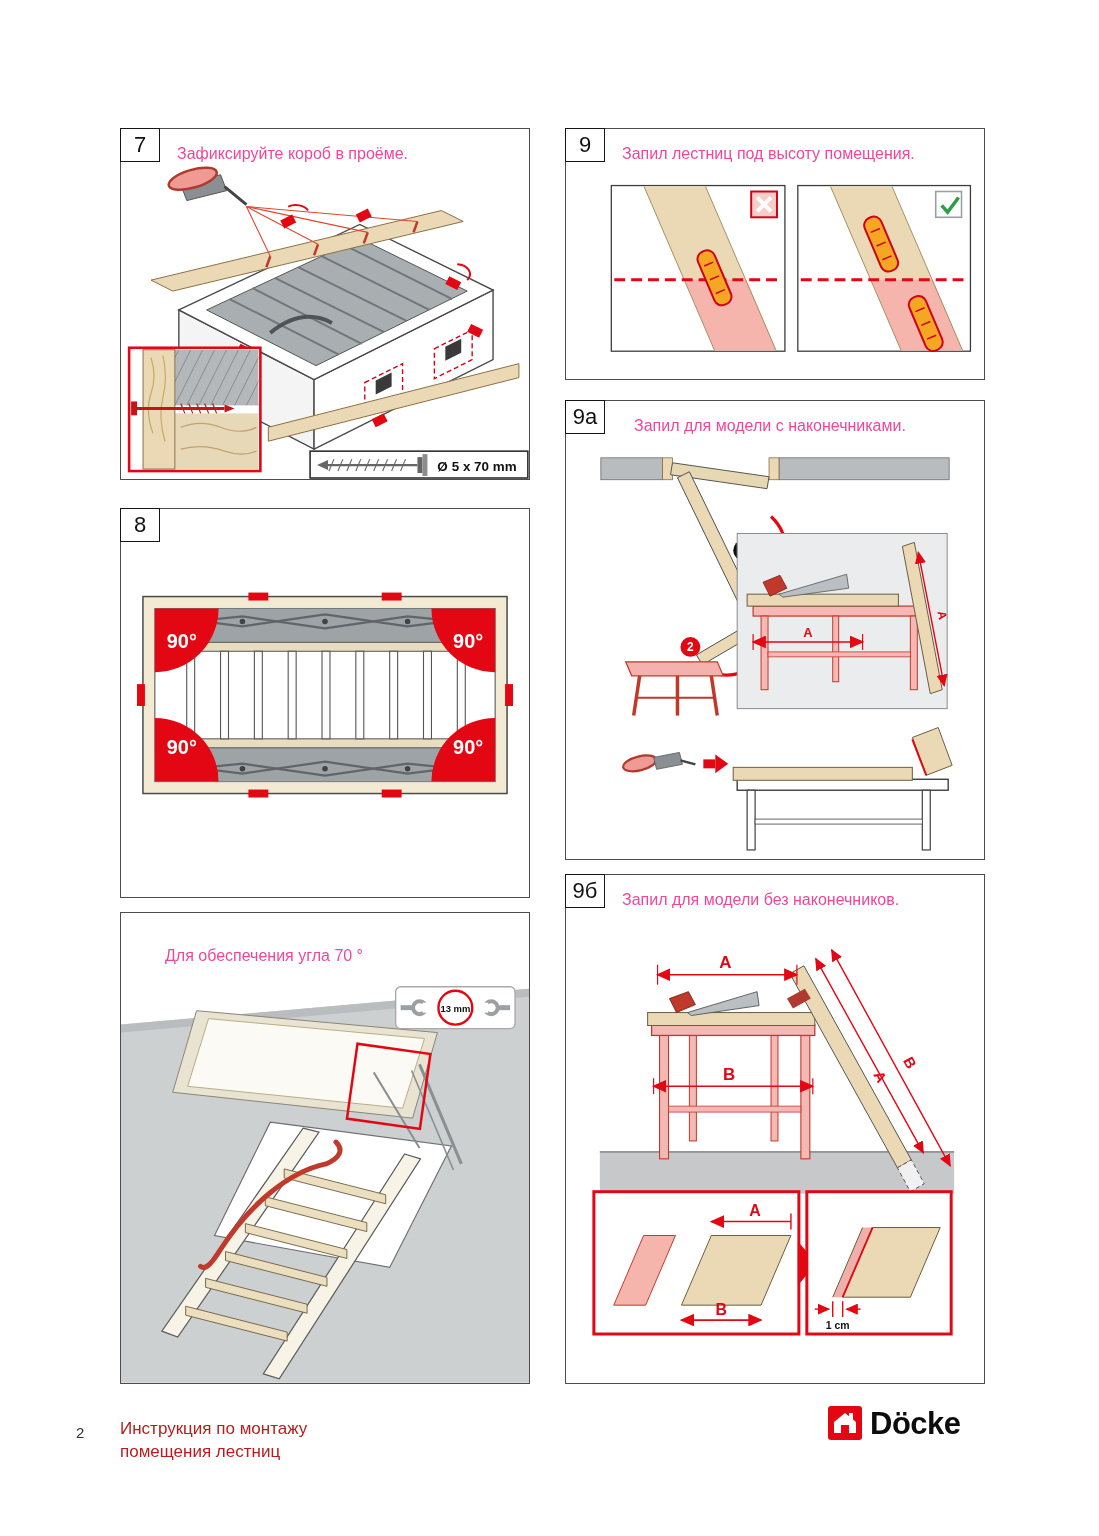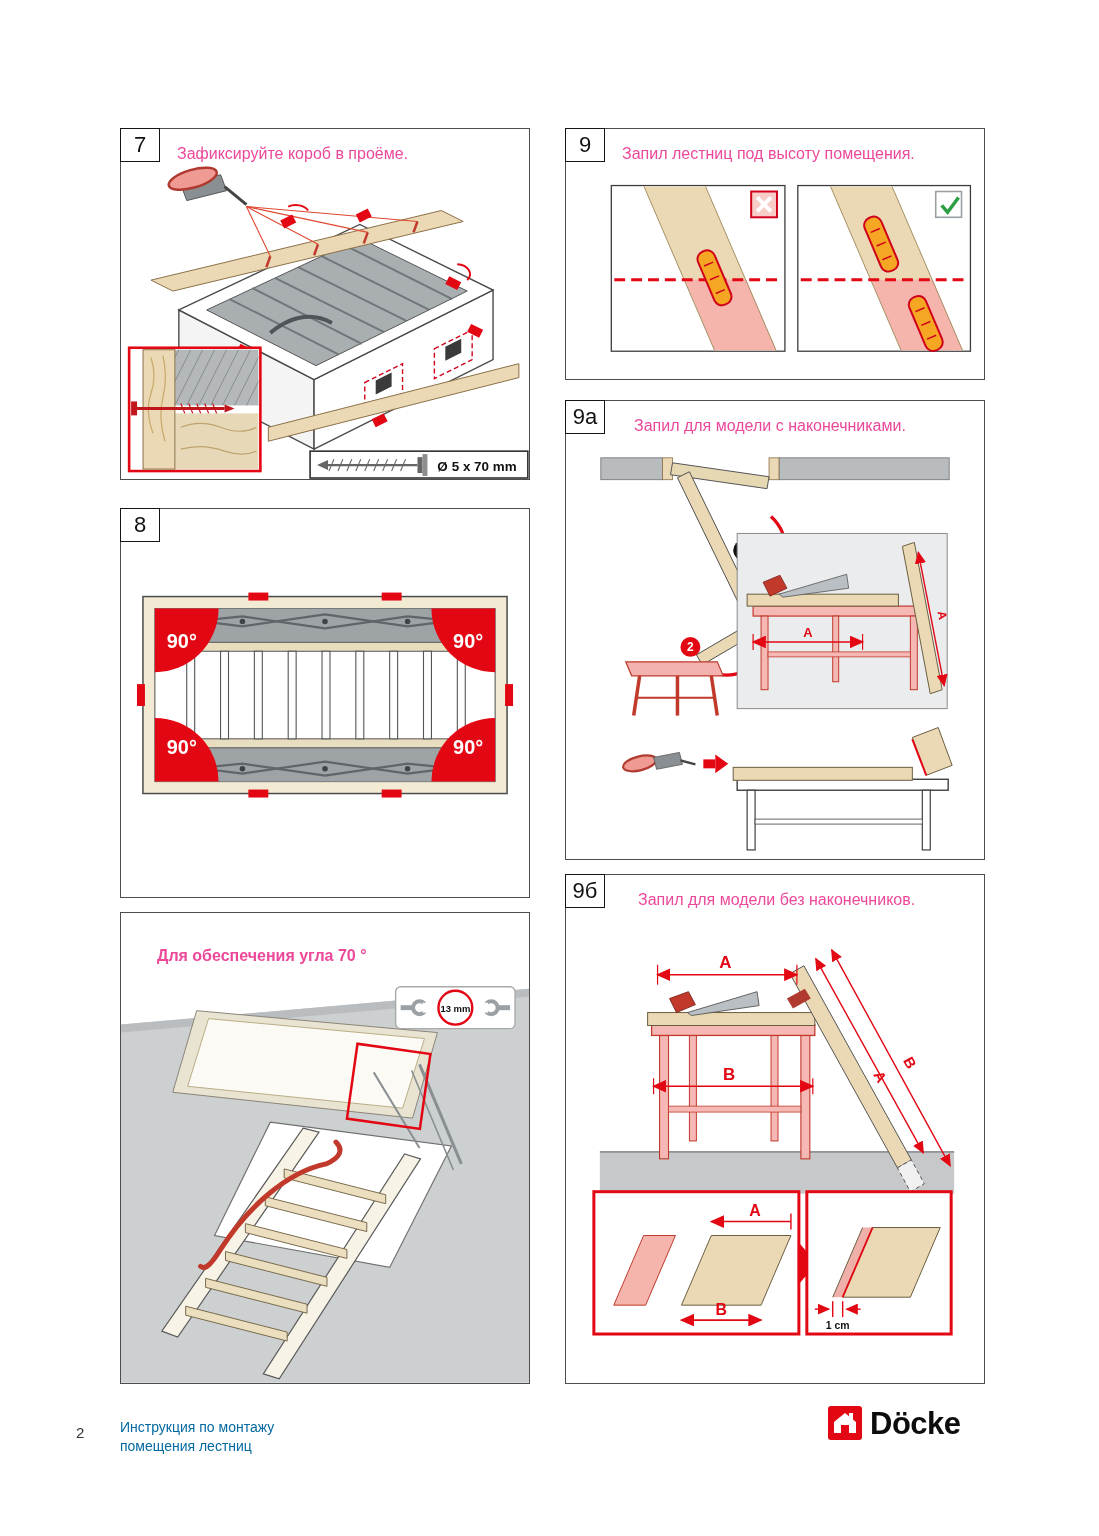--- a/index.html
+++ b/index.html
@@ -6,21 +6,21 @@
   .page{position:relative;width:1099px;height:1536px;background:#ffffff;
         font-family:"Liberation Sans","DejaVu Sans",sans-serif;overflow:hidden;}
   .panel{position:absolute;background:#fff;border:1px solid #4d4d4d;box-sizing:border-box;}
   .numbox{position:absolute;top:-1px;left:-1px;min-width:40px;height:34px;padding:0 5px;
           background:#fff;border:1.6px solid #151515;display:flex;align-items:center;
           justify-content:center;font-size:22px;color:#111;box-sizing:border-box;z-index:3;}
   .ptitle{position:absolute;font-size:16px;color:#ec4899;white-space:nowrap;z-index:3;}
   svg.diagram{position:absolute;left:0;top:0;width:100%;height:100%;z-index:1;}
   .footer{position:absolute;left:0;top:1402px;width:1099px;height:70px;}
   .pagenum{position:absolute;left:76px;top:22px;font-size:15px;color:#333;}
-  .fline{position:absolute;left:120px;top:16px;font-size:14px;line-height:1.35;color:#0369a1;}
+  .fline{position:absolute;left:120px;top:16px;font-size:17px;line-height:1.35;color:#b91c1c;}
   .brand{position:absolute;left:828px;top:4px;display:flex;gap:8px;}
   .brandname{font-size:31px;font-weight:bold;color:#0d0d0d;letter-spacing:-0.5px;}
 </style>
 </head>
 <body>
 
 <div class="page">
 
   <section class="panel" style="left:120px;top:128px;width:410px;height:352px;">
     <svg class="diagram" viewBox="0 0 410 352">
@@ -241,21 +241,21 @@
         <line x1="281" y1="95" x2="294" y2="95" stroke="#9aa0a3" stroke-width="5"></line>
         <circle cx="300" cy="95" r="6.5" fill="none" stroke="#9aa0a3" stroke-width="4"></circle>
         <rect x="303" y="90" width="7" height="10" fill="#fff"></rect>
         <line x1="378" y1="95" x2="391" y2="95" stroke="#9aa0a3" stroke-width="5"></line>
         <circle cx="372" cy="95" r="6.5" fill="none" stroke="#9aa0a3" stroke-width="4"></circle>
         <rect x="362" y="90" width="7" height="10" fill="#fff"></rect>
         <circle cx="336" cy="95" r="17" fill="#fff" stroke="#e30613" stroke-width="2.4"></circle>
         <text x="336" y="99" text-anchor="middle" font-size="9.5" font-weight="bold" fill="#111">13 mm</text>
       </g>
     </svg>
-    <div class="ptitle" style="left:36px;top:34px;font-weight:bold;">Для обеспечения угла 70 °</div>
+    <div class="ptitle" style="left:44px;top:34px;">Для обеспечения угла 70 °</div>
   </section>
 
   <section class="panel" style="left:565px;top:128px;width:420px;height:252px;">
     <svg class="diagram" viewBox="0 0 420 252">
       <g>
         <rect x="45" y="57" width="175" height="167" fill="#fff" stroke="#3c3c3c" stroke-width="1.3"></rect>
         <polygon points="78,58 140,58 211,223 149,223" fill="#ead9b4"></polygon>
         <polygon points="119,152 181,152 211,223 149,223" fill="#f5b4ac"></polygon>
         <line x1="78" y1="58" x2="149" y2="223" stroke="#a38f62" stroke-width="1"></line>
         <line x1="140" y1="58" x2="211" y2="223" stroke="#a38f62" stroke-width="1"></line>
@@ -438,21 +438,21 @@
         <line x1="268" y1="424" x2="298" y2="354" stroke="#6b5d3f" stroke-width="1"></line>
         <line x1="278" y1="424" x2="308" y2="354" stroke="#e30613" stroke-width="1.8"></line>
         <line x1="268" y1="428" x2="268" y2="444" stroke="#e30613" stroke-width="1.4"></line>
         <line x1="278" y1="428" x2="278" y2="444" stroke="#e30613" stroke-width="1.4"></line>
         <line x1="250" y1="436" x2="264" y2="436" stroke="#e30613" stroke-width="1.4" marker-end="url(#ae9b)"></line>
         <line x1="296" y1="436" x2="282" y2="436" stroke="#e30613" stroke-width="1.4" marker-end="url(#ae9b)"></line>
         <text x="273" y="456" text-anchor="middle" font-size="10.5" font-weight="bold" fill="#111">1 cm</text>
       </g>
     </svg>
     <div class="numbox">9б</div>
-    <div class="ptitle" style="left:72px;top:16px;">Запил для модели без наконечников.</div>
+    <div class="ptitle" style="left:56px;top:16px;">Запил для модели без наконечников.</div>
   </section>
 
   <div class="footer">
     <div class="pagenum">2</div>
     <div class="fline">
       <div>Инструкция по монтажу</div>
       <div>помещения лестниц</div>
     </div>
     <div class="brand">
       <svg width="34" height="34" viewBox="0 0 34 34">

